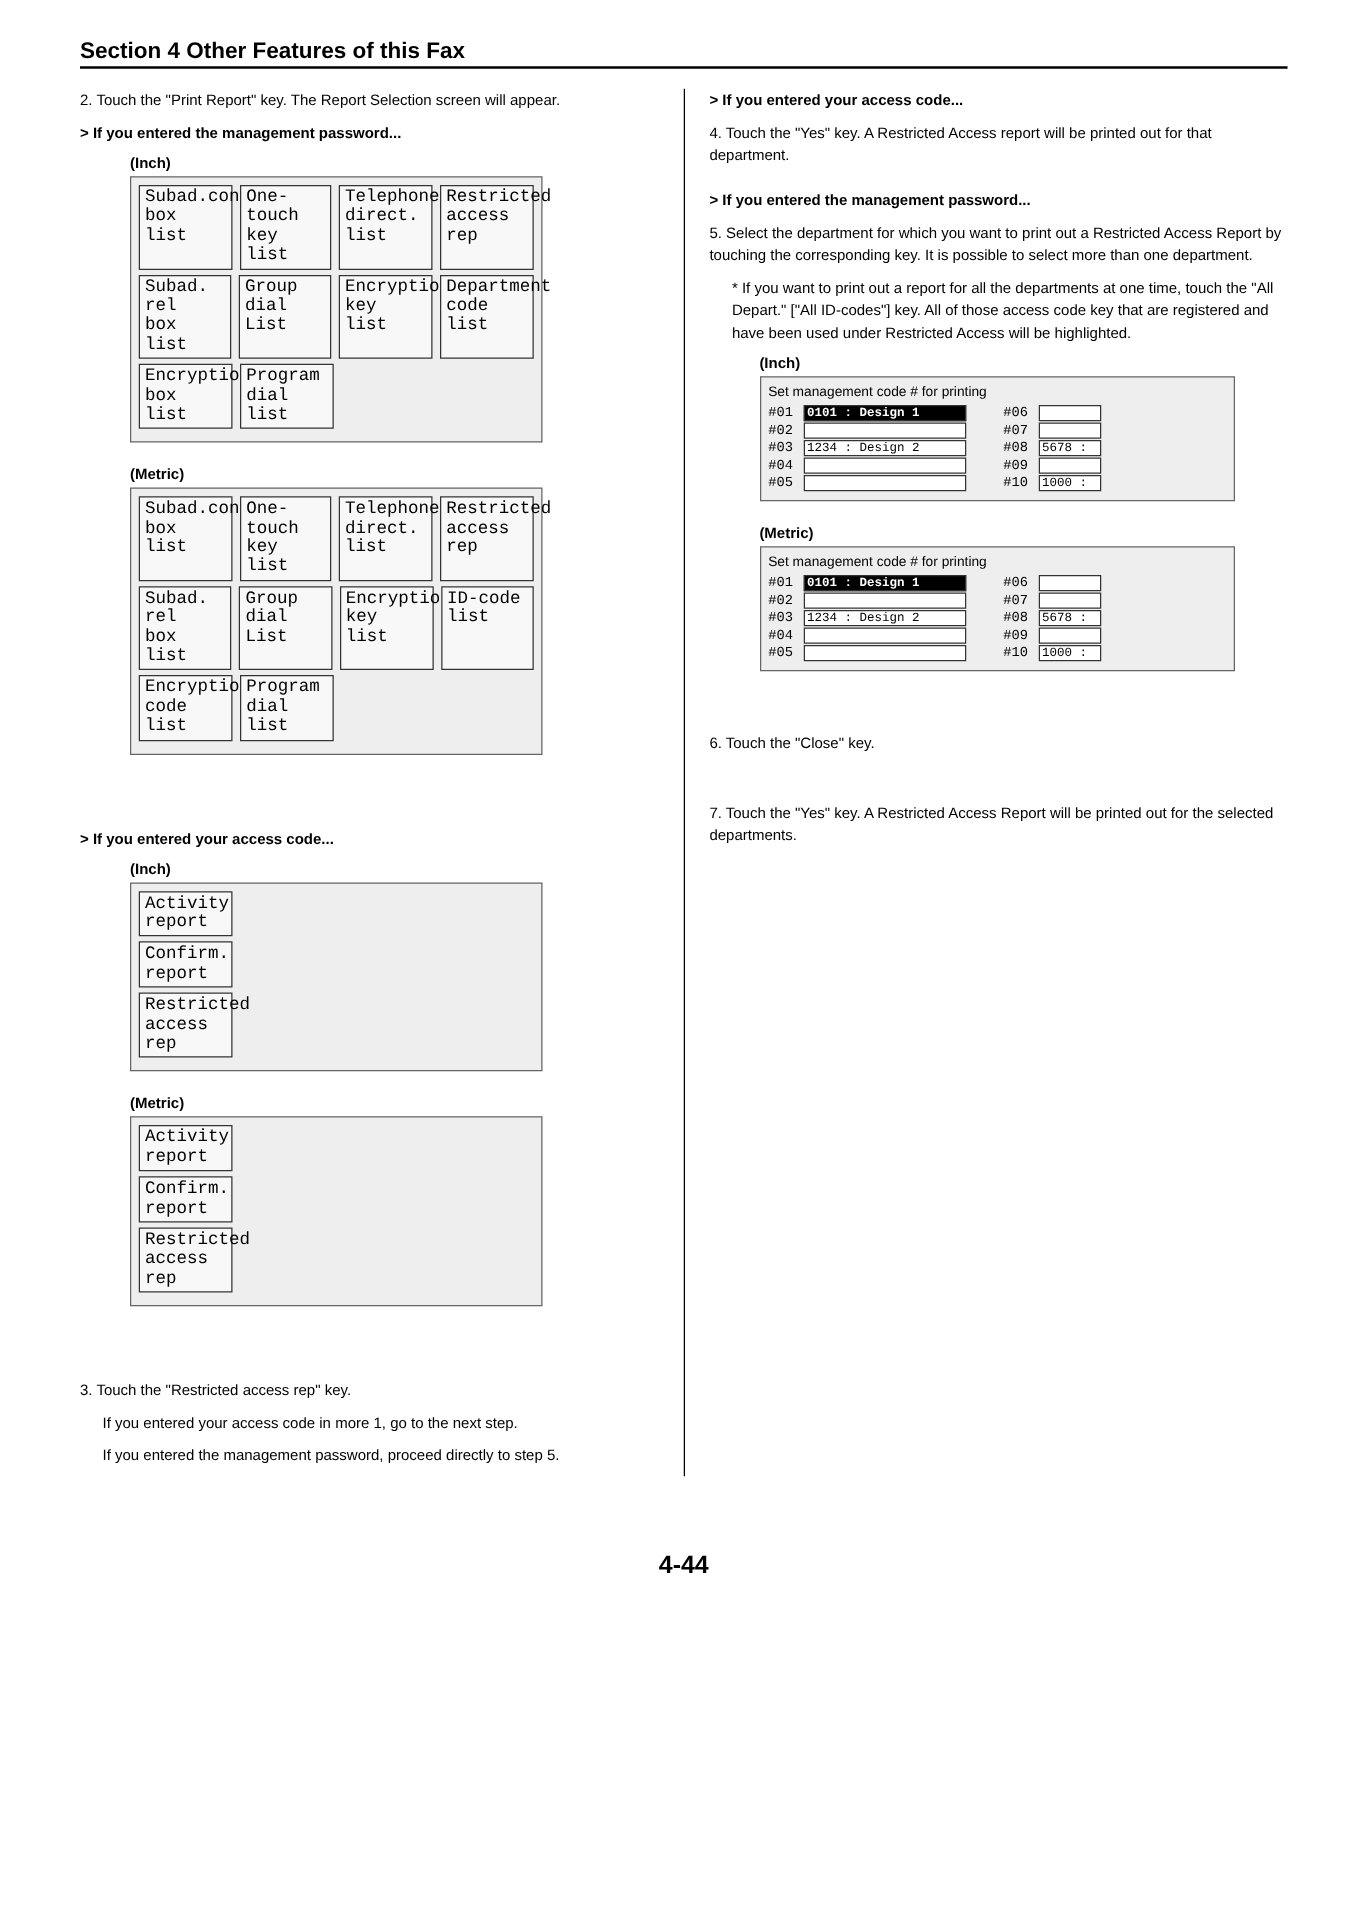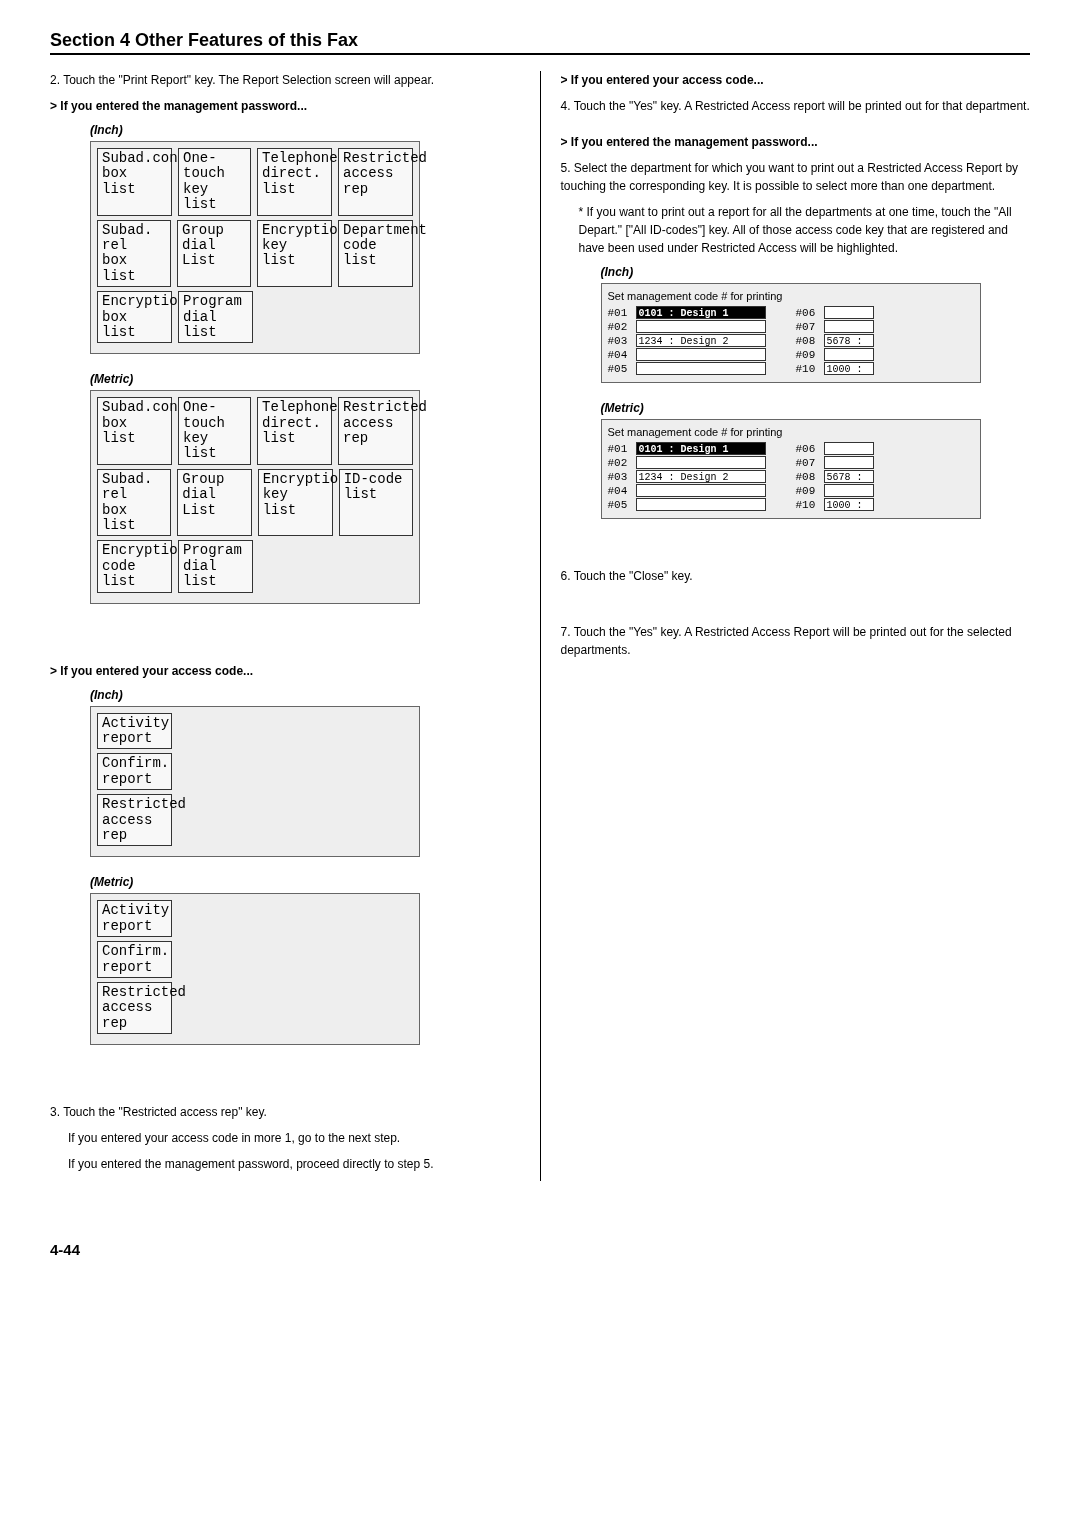--- a/index.html
+++ b/index.html
@@ -1,41 +1,41 @@
 <!DOCTYPE html>
 <html><head>
   <meta charset="utf-8">
   <style>
     * { box-sizing: border-box; margin: 0; padding: 0; }
     body { font-family: Arial, Helvetica, sans-serif; font-size: 12px; color: #000; background: #fff; width: 1080px; }
-    .page { padding: 30px 50px 20px 50px; }
+    .page { padding: 30px 50px 20px 64px; }
     .header { border-bottom: 2px solid #000; margin-bottom: 16px; padding-bottom: 2px; }
     .header h1 { font-size: 18px; font-weight: bold; }
     .columns { display: flex; gap: 40px; }
     .col { width: 470px; }
     .divider { width: 1px; background: #000; margin: 0 -20px; }
     p { line-height: 1.5; margin-bottom: 8px; }
     .step { margin-bottom: 8px; }
     .indent { padding-left: 18px; }
     .bold { font-weight: bold; }
     .screen-wrap { margin: 6px 0 18px 40px; }
-    .screen-label { font-weight: bold; margin-bottom: 4px; font-style: italic; }
+    .screen-label { font-weight: bold; margin-bottom: 4px; }
     .screen-box { border: 1px solid #666; background: #eee; padding: 6px; width: 330px; }
     .screen-box-tall { width: 380px; }
     .btn-row { display: flex; gap: 6px; margin-bottom: 4px; }
     .btn { border: 1px solid #333; background: #f8f8f8; font-family: "Courier New", monospace; font-size: 14px; line-height: 1.1; padding: 2px 4px; white-space: pre-line; width: 75px; text-align: left; }
     .panel-hdr { font-family: Liberation Sans, sans-serif; font-size: 11px; margin-bottom: 4px; }
     .row-sel { display: flex; align-items: center; margin-bottom: 1px; font-family: "Courier New", monospace; font-size: 11px; }
     .tag { width: 28px; }
     .field { border: 1px solid #333; background: #fff; height: 13px; min-width: 130px; padding: 0 2px; font-size: 10px; line-height: 13px; }
     .field.highlight { background: #000; color: #fff; font-weight: bold; }
     .sel-cols { display: flex; gap: 10px; }
     .sel-col { flex: 1; }
     .field-short { width: 50px; min-width: 50px; }
-    .page-num { font-weight: bold; font-size: 15px; margin-top: 60px; margin-bottom: 20px; }
+    .page-num { font-weight: bold; font-size: 20px; margin-top: 60px; margin-bottom: 20px; text-align: center; }
   </style>
 </head>
 <body>
 
 <div class="page">
   <div class="header">
     <h1>Section 4 Other Features of this Fax</h1>
   </div>
 
   <div class="columns">

